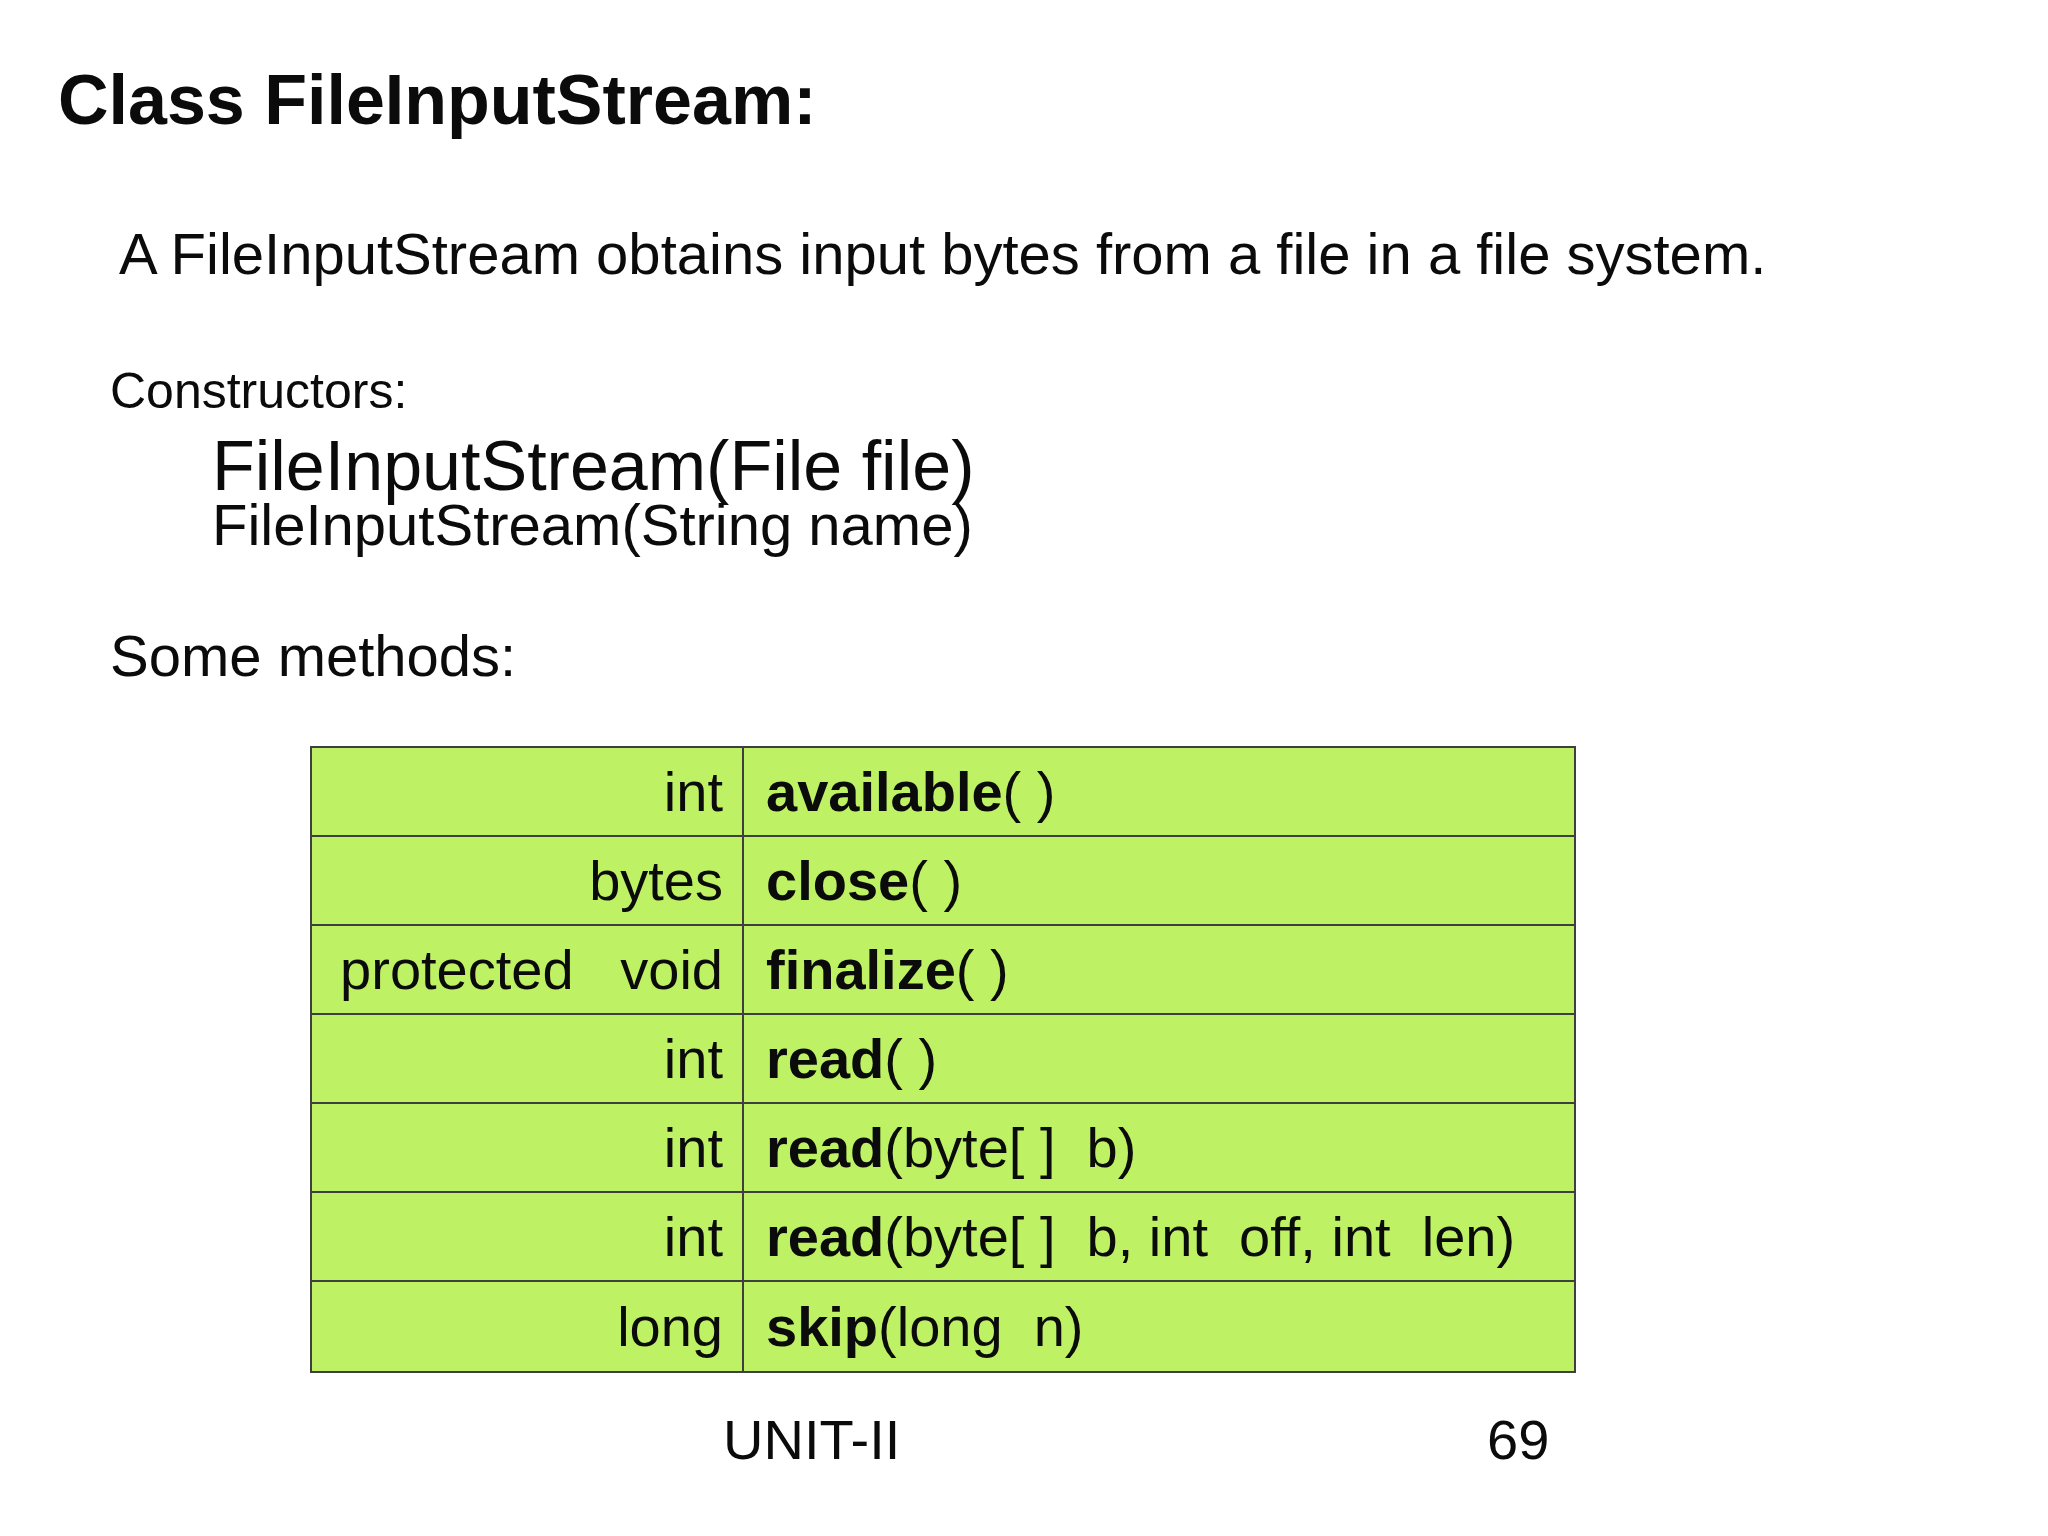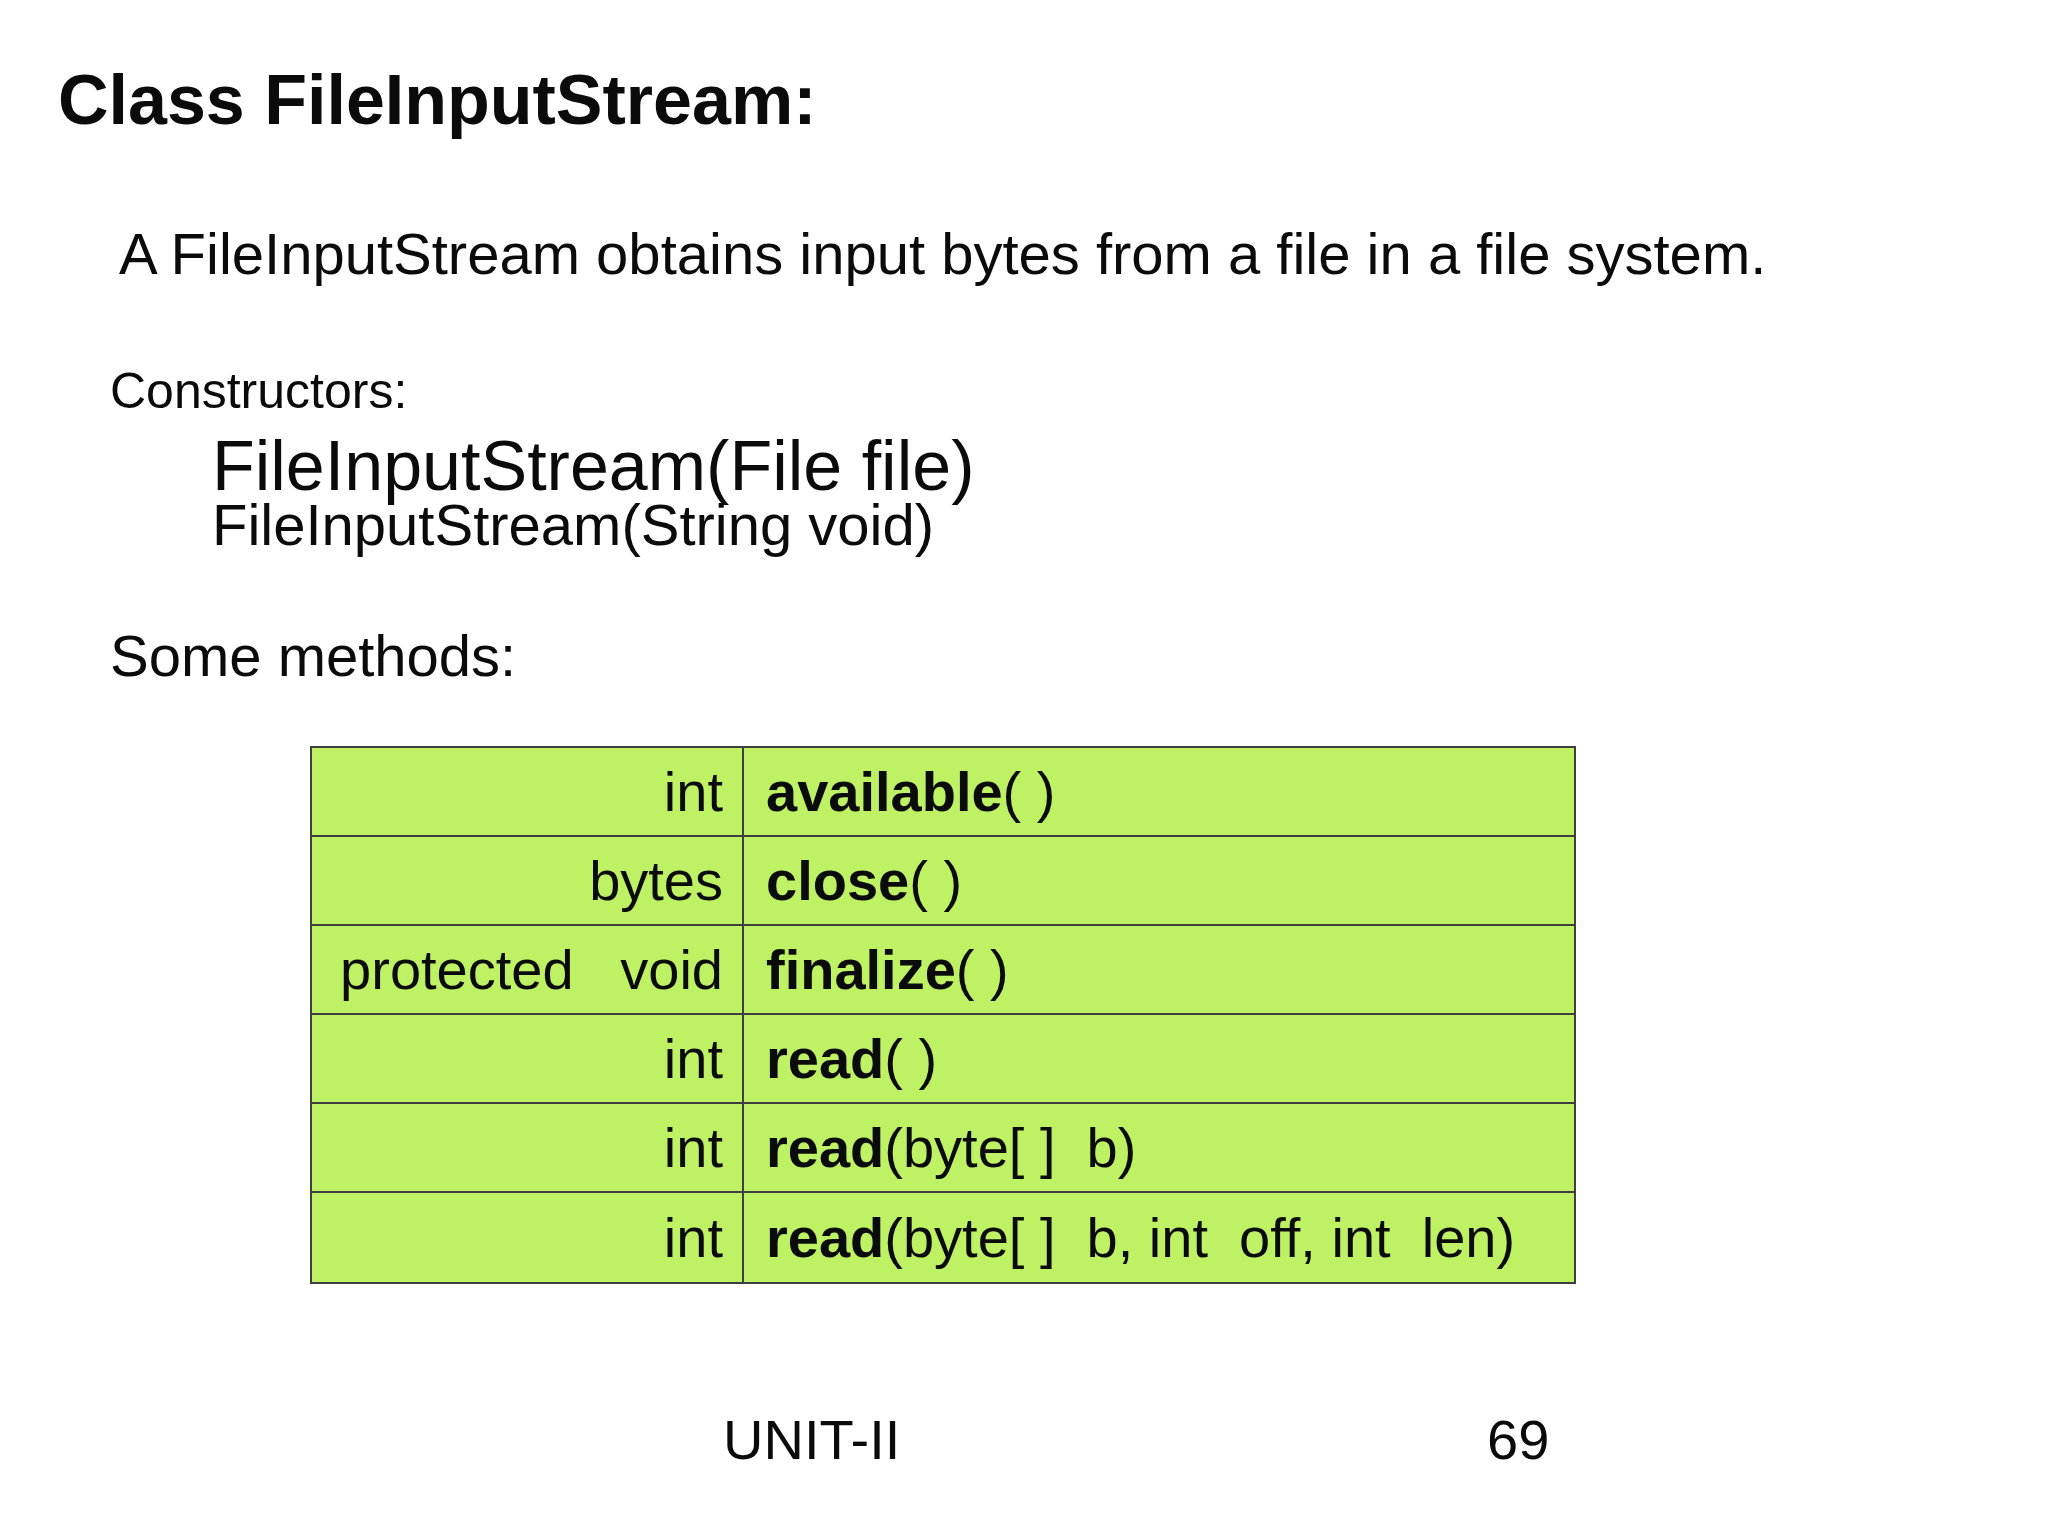--- a/index.html
+++ b/index.html
@@ -78,21 +78,21 @@
 <div class="slide">
 
   <div class="slide-title">Class FileInputStream:</div>
 
   <div class="description">A FileInputStream obtains input bytes from a file in a file system.</div>
 
   <div class="constructors-heading">Constructors:</div>
 
   <div class="constructor-item-1">FileInputStream(File file)</div>
 
-  <div class="constructor-item-2">FileInputStream(String void)</div>
+  <div class="constructor-item-2">FileInputStream(String name)</div>
 
   <div class="methods-heading">Some methods:</div>
 
   <div class="methods-table">
 
       <div class="trow">
         <div class="cell-ret">int</div>
         <div class="cell-sig"><b>available</b><span>( )</span></div>
       </div>
 
@@ -114,19 +114,23 @@
       <div class="trow">
         <div class="cell-ret">int</div>
         <div class="cell-sig"><b>read</b><span>(byte[ ]  b)</span></div>
       </div>
 
       <div class="trow">
         <div class="cell-ret">int</div>
         <div class="cell-sig"><b>read</b><span>(byte[ ]  b, int  off, int  len)</span></div>
       </div>
 
+      <div class="trow">
+        <div class="cell-ret">long</div>
+        <div class="cell-sig"><b>skip</b><span>(long  n)</span></div>
+      </div>
     </div>
 
   <div class="footer-unit">UNIT-II</div>
 
   <div class="footer-page">69</div>
 
 </div>
 
 </body></html>

